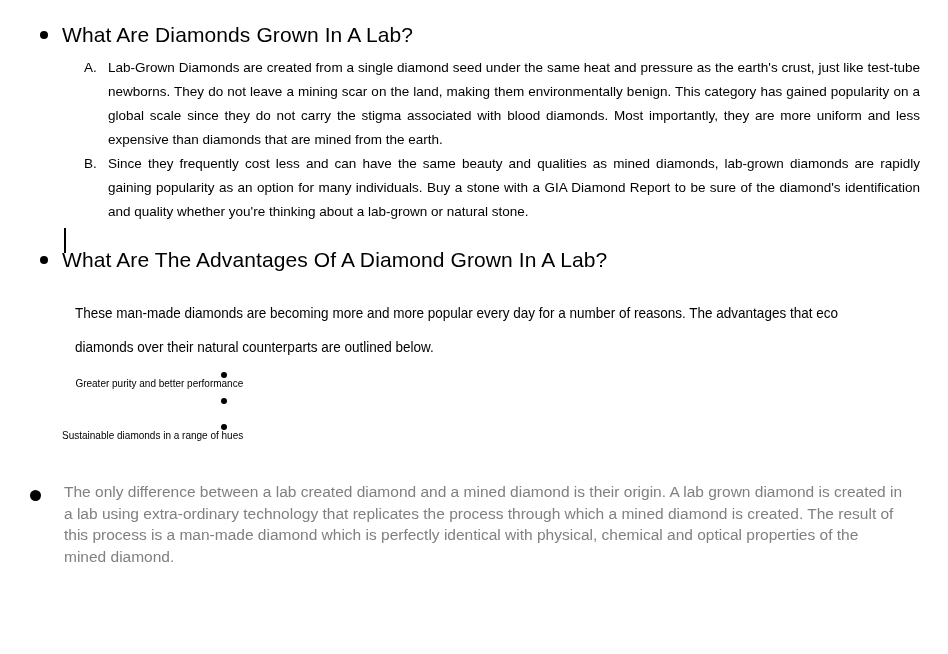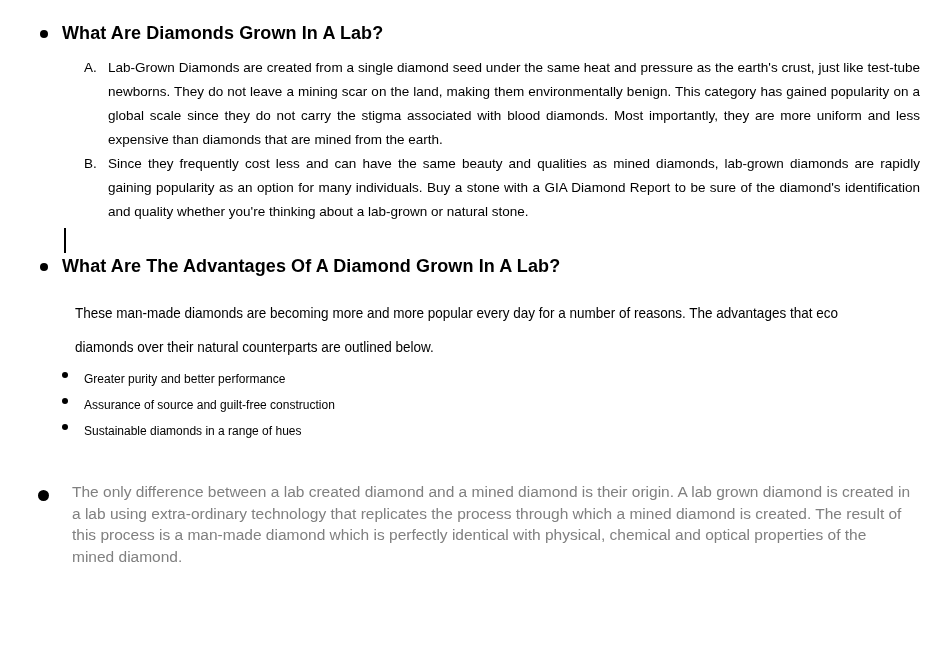--- a/index.html
+++ b/index.html
@@ -23,27 +23,27 @@
   }
   .heading-dot {
     width: 8px;
     height: 8px;
     border-radius: 50%;
     background: #000000;
     margin-right: 14px;
     flex: none;
   }
   .heading-text {
-    font-size: 18px;
-    font-weight: bold;
+    font-size: 21px;
+    font-weight: normal;
     letter-spacing: 0.1px;
     white-space: nowrap;
   }
   #heading-1 { left: 40px; top: 23px; }
-  #heading-2 { left: 40px; top: 256px; }
+  #heading-2 { left: 40px; top: 248px; }
 
   .alpha-item {
     position: absolute;
     left: 108px;
     width: 812px;
     font-size: 13.5px;
     line-height: 24px;
     text-align: justify;
   }
   .alpha-marker {
@@ -74,36 +74,37 @@
     transform-origin: left top;
   }
 
   .adv-list {
     position: absolute;
     left: 62px;
     top: 372px;
   }
   .adv-item {
     display: flex;
-    align-items: flex-start;
+    align-items: flex-end;
     height: 26px;
-    font-size: 12px;
+    font-size: 10px;
+    flex-direction: column;
   }
   .adv-dot {
     width: 6px;
     height: 6px;
     border-radius: 50%;
     background: #000000;
     margin-right: 16px;
     flex: none;
   }
 
   .note-wrap {
     position: absolute;
-    left: 72px;
+    left: 64px;
     top: 481px;
     width: 840px;
   }
   .note-dot {
     position: absolute;
     left: -34px;
     top: 9px;
     width: 11px;
     height: 11px;
     border-radius: 50%;
@@ -144,21 +145,20 @@
 
   <div class="intro-paragraph">These man-made diamonds are becoming more and more popular every day for a number of reasons. The advantages that eco diamonds over their natural counterparts are outlined below.</div>
 
   <div class="adv-list">
     <div class="adv-item">
       <span class="adv-dot"></span>
       <span>Greater purity and better performance</span>
     </div>
     <div class="adv-item">
       <span class="adv-dot"></span>
-      <span>Assurance of source and guilt-free construction</span>
     </div>
     <div class="adv-item">
       <span class="adv-dot"></span>
       <span>Sustainable diamonds in a range of hues</span>
     </div>
   </div>
 
   <div class="note-wrap">
     <span class="note-dot"></span>
     <div class="note-text">The only difference between a lab created diamond and a mined diamond is their origin. A lab grown diamond is created in a lab using extra-ordinary technology that replicates the process through which a mined diamond is created. The result of this process is a man-made diamond which is perfectly identical with physical, chemical and optical properties of the mined diamond.</div>

